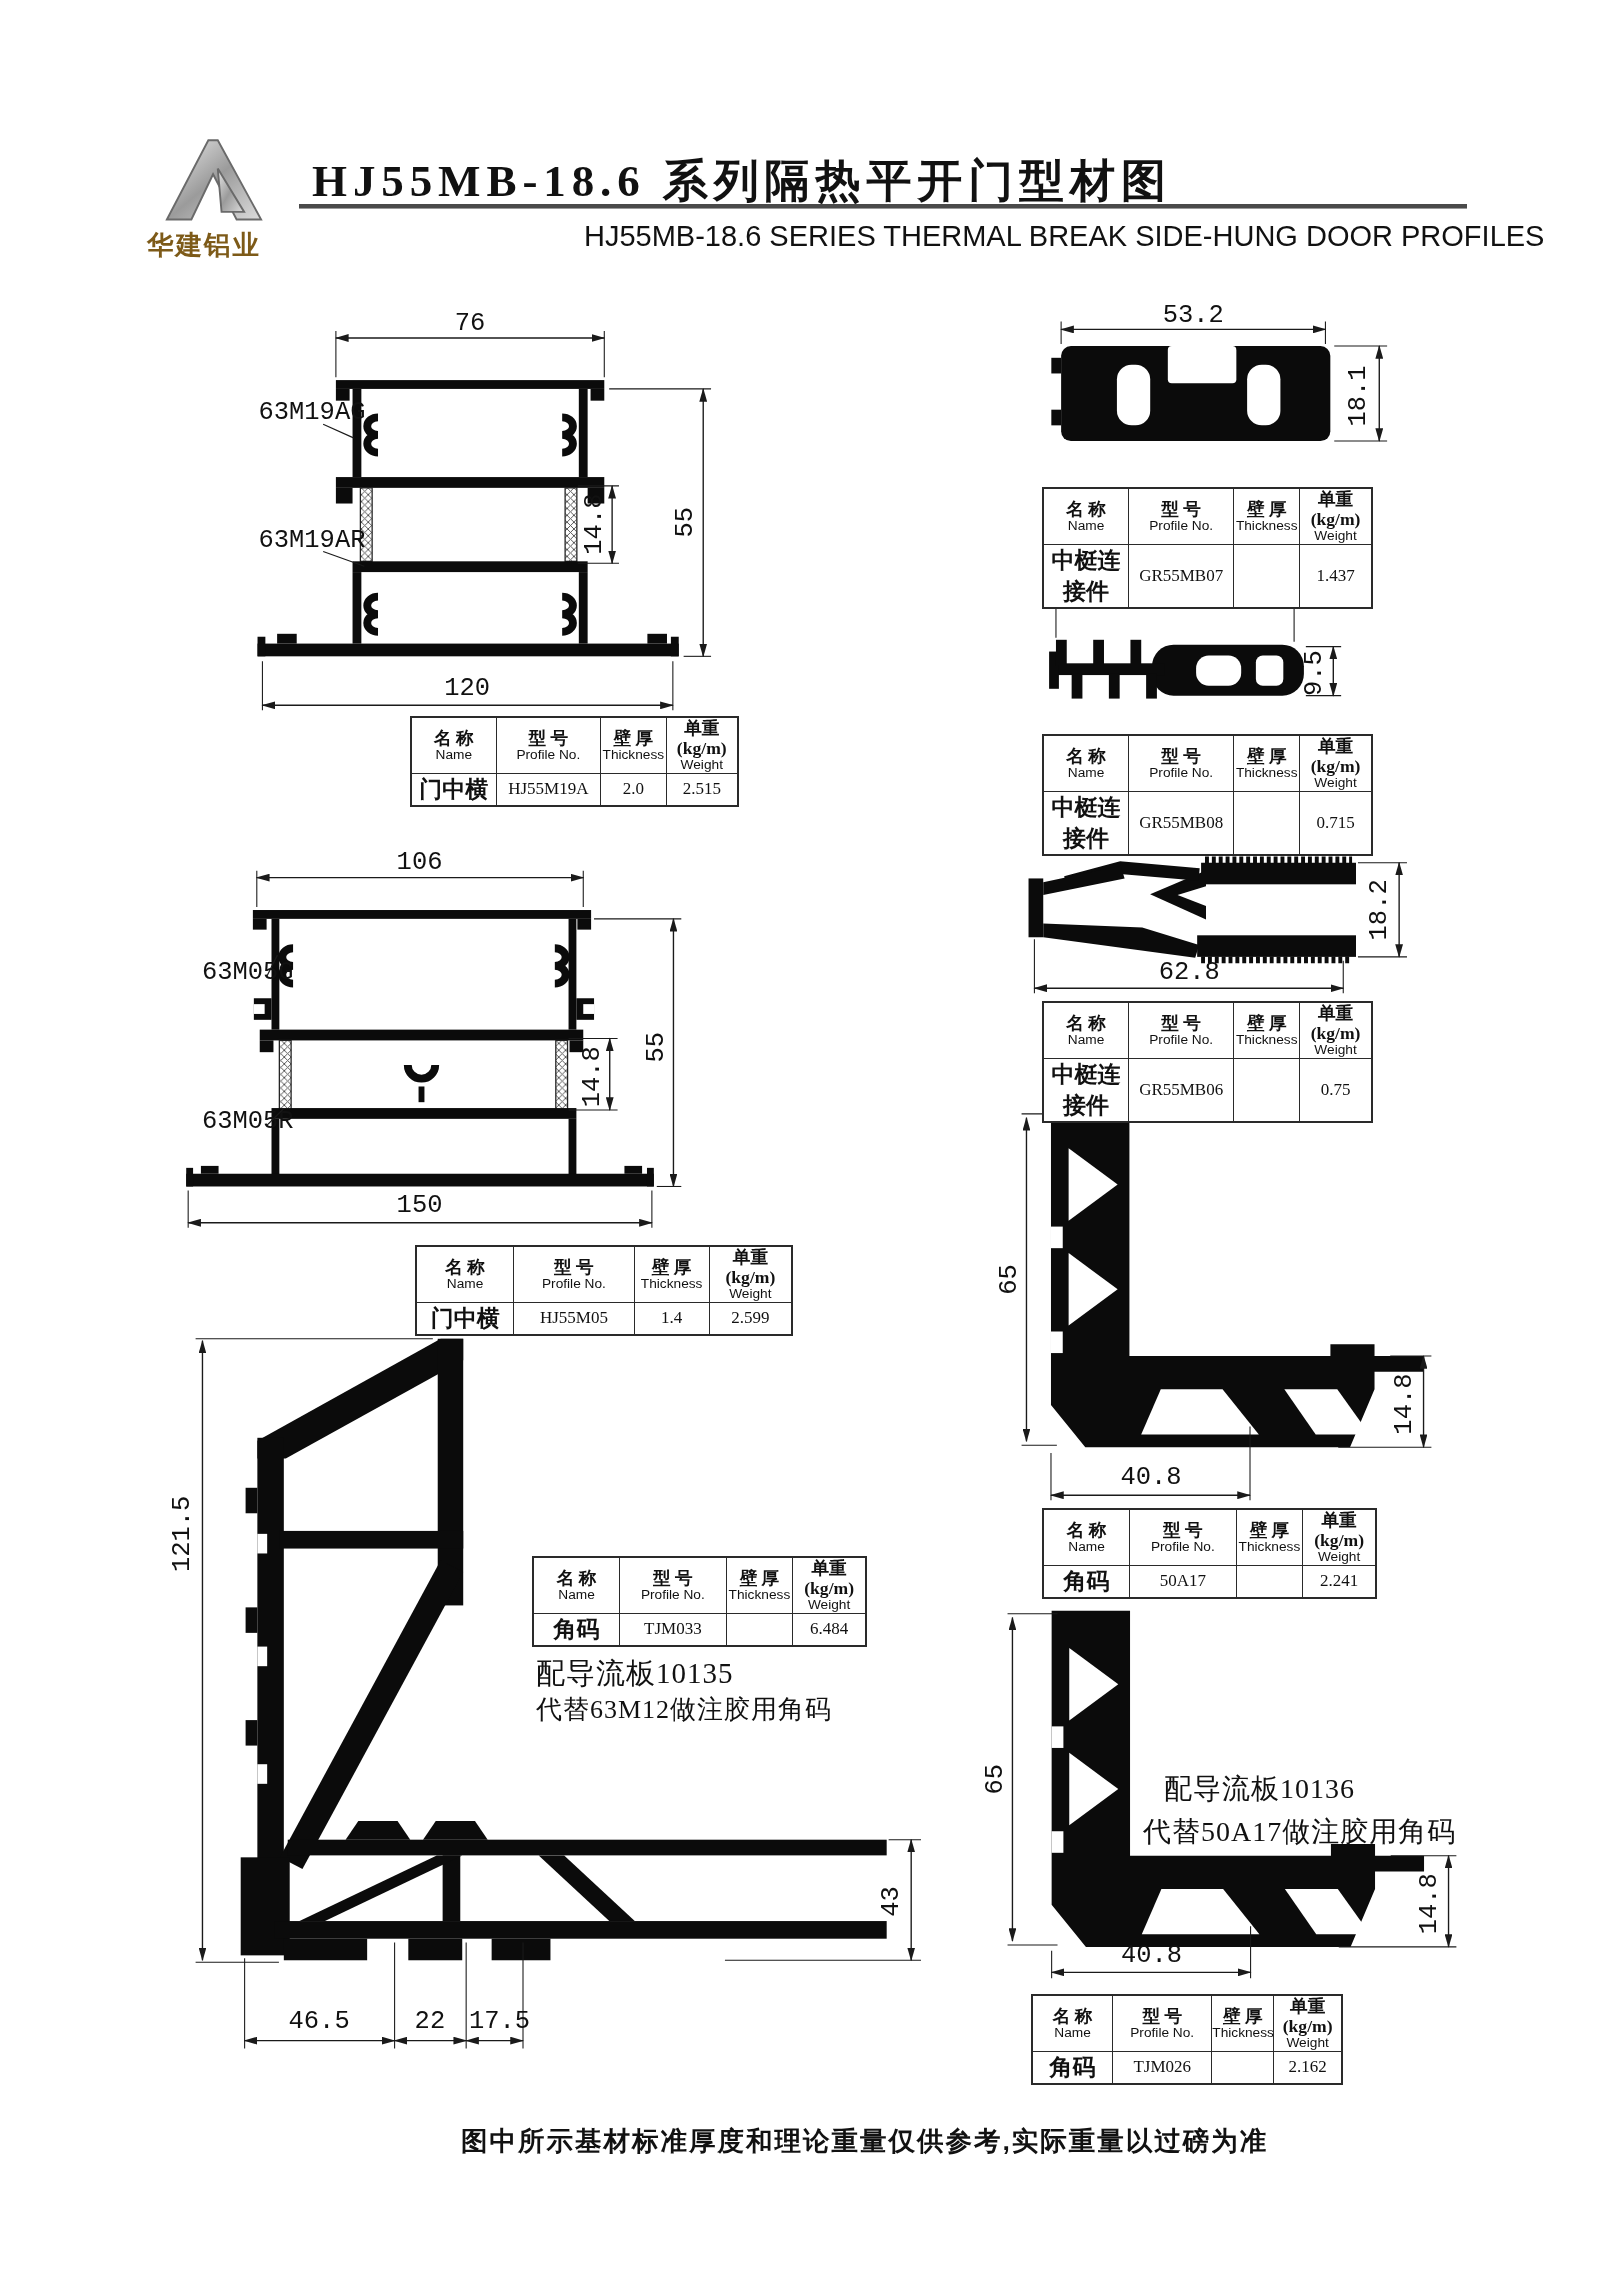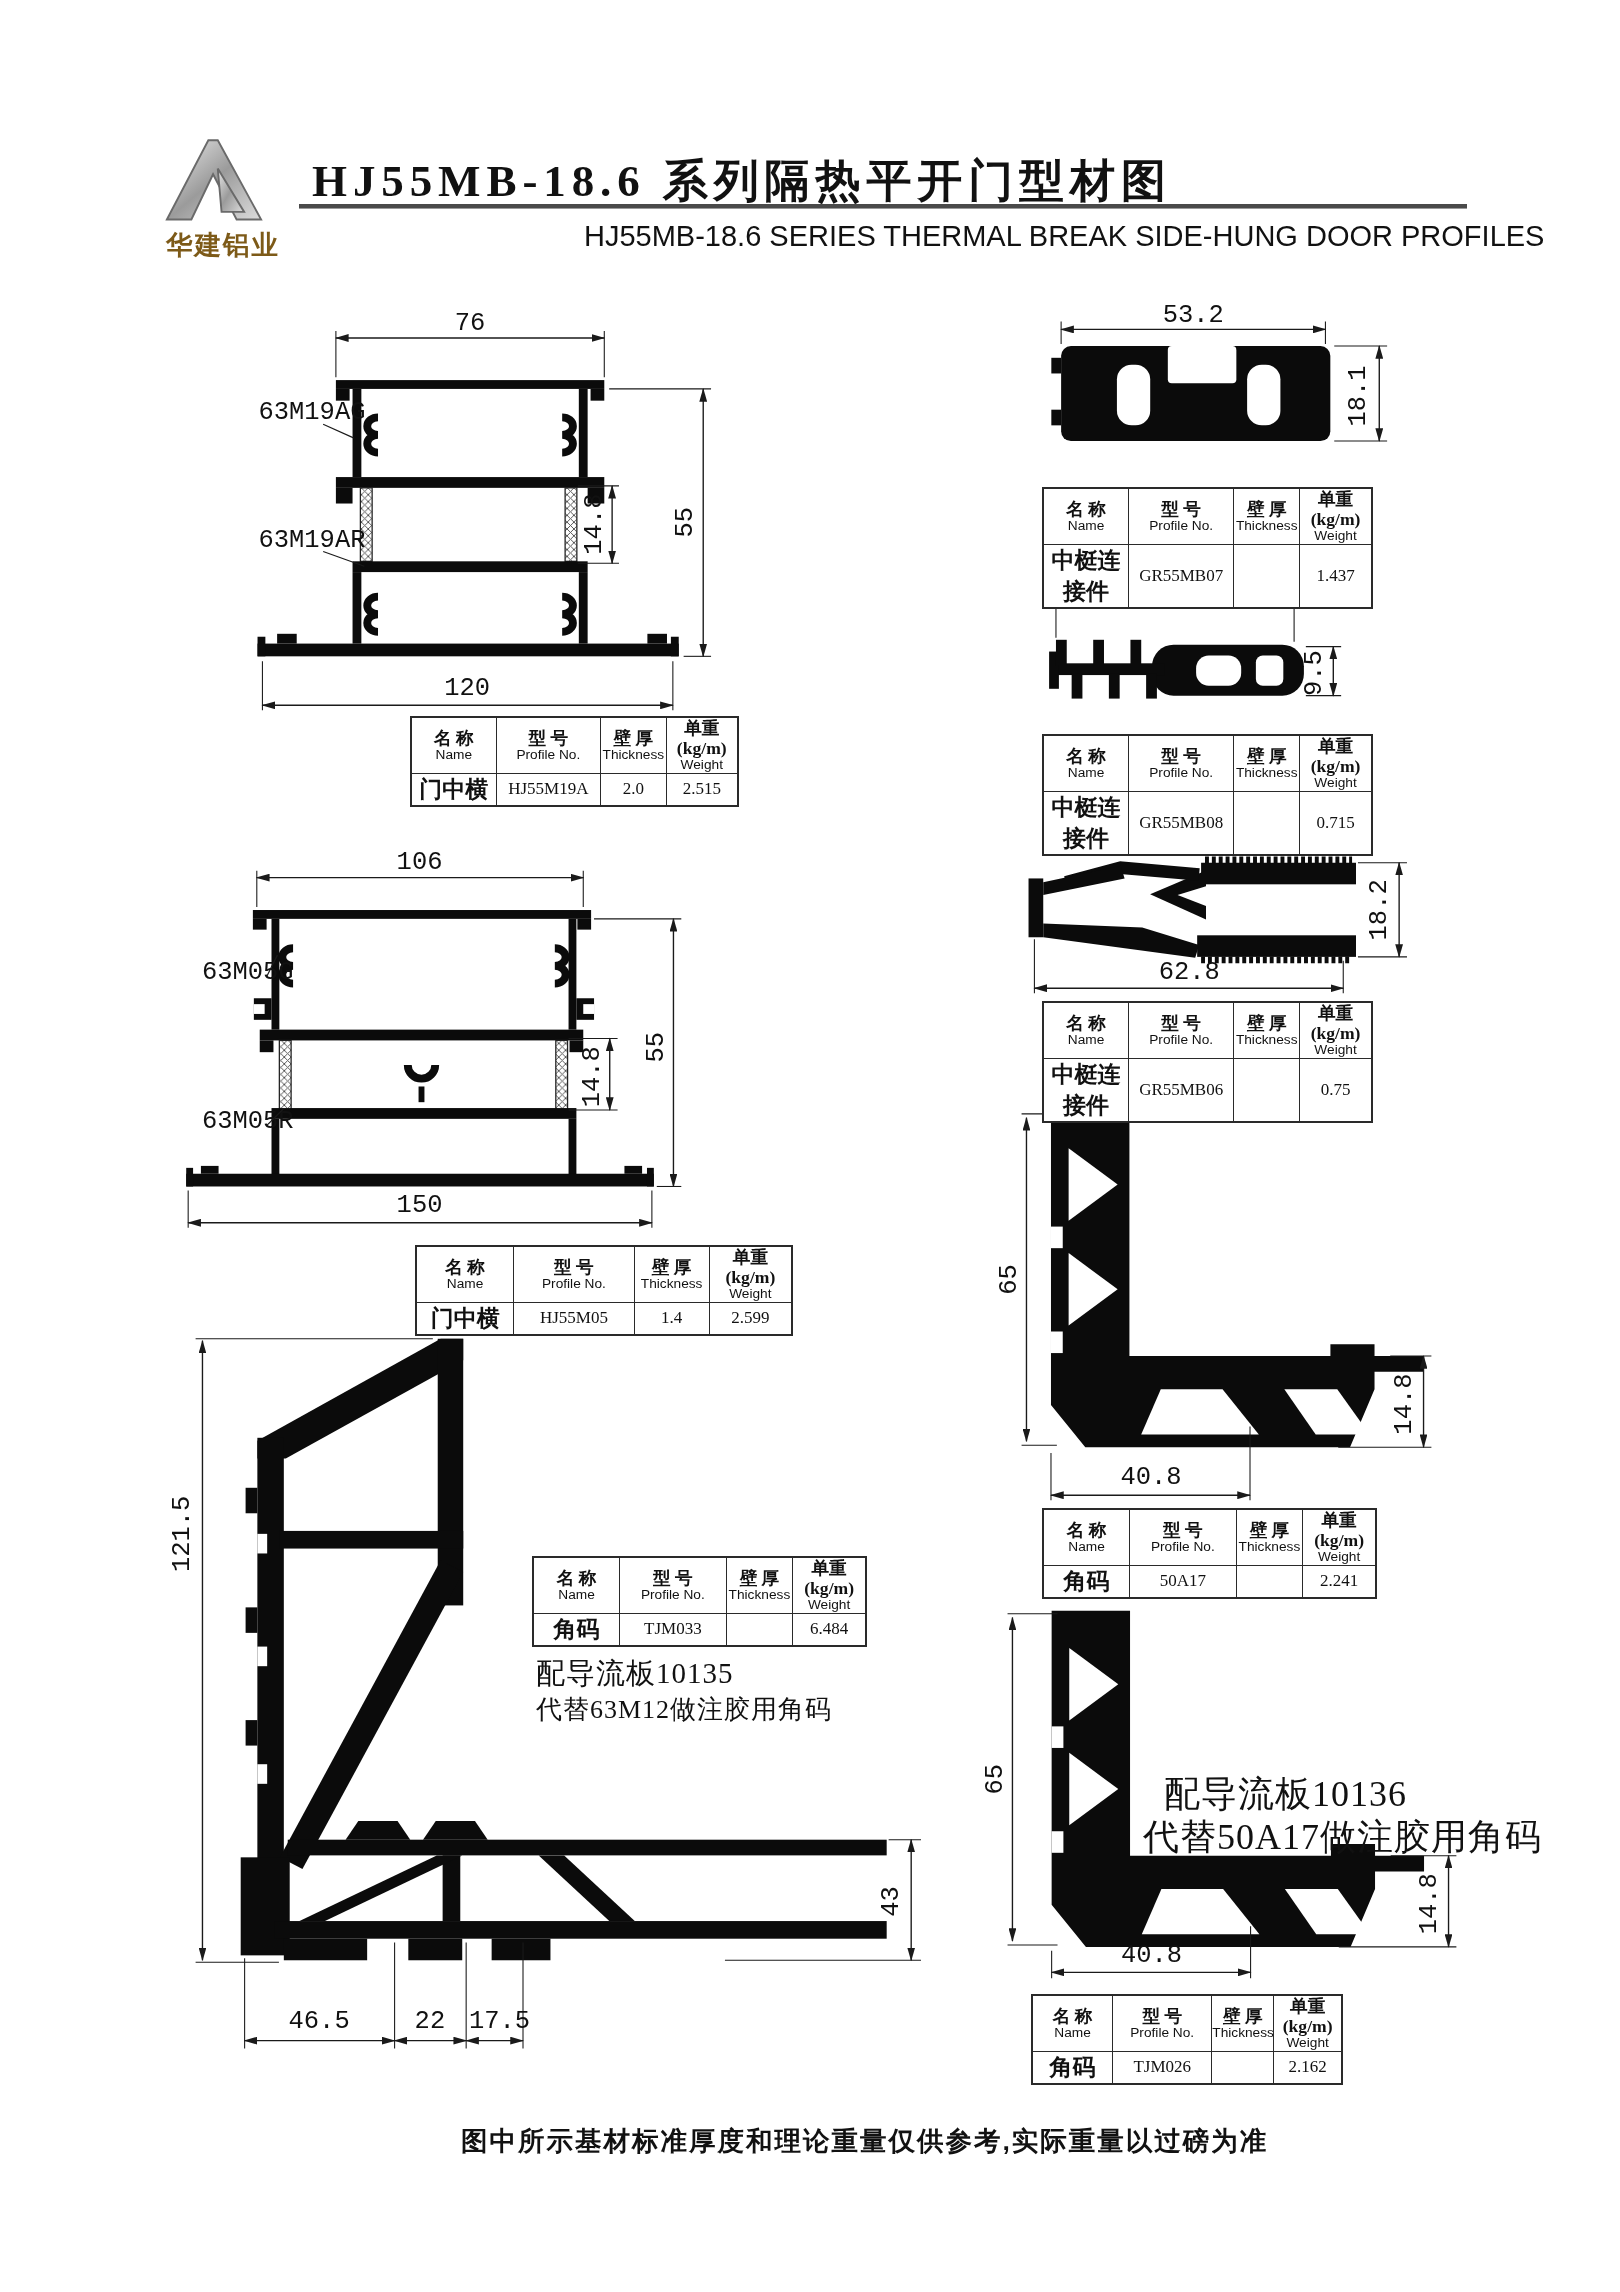--- a/index.html
+++ b/index.html
@@ -3,32 +3,32 @@
 <meta charset="utf-8">
 <style>
   html,body{margin:0;padding:0;background:#fff;}
   body{width:1620px;height:2293px;position:relative;font-family:"Liberation Sans",sans-serif;color:#111;}
   .abs{position:absolute;}
   
   .title-cn{left:312px;top:143px;font-size:45px;font-weight:700;letter-spacing:5.9px;white-space:nowrap;font-family:"Liberation Serif",serif;margin-top:8px;}
   .title-rule{left:299px;top:204px;width:1168px;height:3.9px;background:#4a4a4a;border-bottom:1px solid #9a9a9a;}
   .title-en{left:584px;top:220px;width:882px;text-align:right;font-size:29px;font-weight:500;letter-spacing:0px;white-space:nowrap;font-family:"Liberation Sans",sans-serif;}
   .logo-box{left:155px;top:129px;width:118px;height:98px;}
-  .logo-text{left:147px;top:227px;width:133px;text-align:right;font-size:26.5px;font-weight:700;color:#7d5a18;font-family:"Liberation Serif",serif;letter-spacing:2px;}
+  .logo-text{left:147px;top:227px;width:133px;text-align:left;font-size:26.5px;font-weight:700;color:#7d5a18;font-family:"Liberation Serif",serif;letter-spacing:2px;}
   
   table.ptable{position:absolute;border-collapse:collapse;table-layout:fixed;background:#fff;border:2.5px solid #2a2a2a;}
   table.ptable td{border:1.8px solid #2a2a2a;text-align:center;vertical-align:middle;padding:0;overflow:hidden;}
   tr.hrow{height:47px;}
   tr.drow{height:14px;}
   .hcn{font-size:17.6px;font-weight:700;line-height:1.15;font-family:"Liberation Serif",serif;}
   .hen{font-size:13.7px;line-height:1.05;font-family:"Liberation Sans",sans-serif;}
   .cname{font-size:23px;font-weight:700;font-family:"Liberation Serif",serif;}
   .cmodel,.cthick,.cweight{font-size:17px;font-family:"Liberation Serif",serif;}
   
-  .note{font-family:"Liberation Serif",serif;font-size:36px;letter-spacing:1px;white-space:nowrap;}
+  .note{font-family:"Liberation Serif",serif;font-size:28px;letter-spacing:1px;white-space:nowrap;}
   .footer-note{left:461px;top:2123px;width:784px;text-align:left;font-family:Liberation Sans, sans-serif;font-size:26.5px;font-weight:600;letter-spacing:2px;white-space:nowrap;}
   
   svg{position:absolute;overflow:visible;}
   .prof{fill:#0b0b0b;}
   .wh{fill:#ffffff;}
   .dimline{stroke:#1a1a1a;stroke-width:1.4;marker-start:url(#ar);marker-end:url(#ar);}
   .extline{stroke:#1a1a1a;stroke-width:1.1;}
   .leader{stroke:#1a1a1a;stroke-width:1.2;fill:none;}
   .dimtxt{font-family:"Liberation Mono",monospace;font-size:26px;fill:#111;}
   .clip{stroke:#0b0b0b;stroke-width:8;fill:none;}

